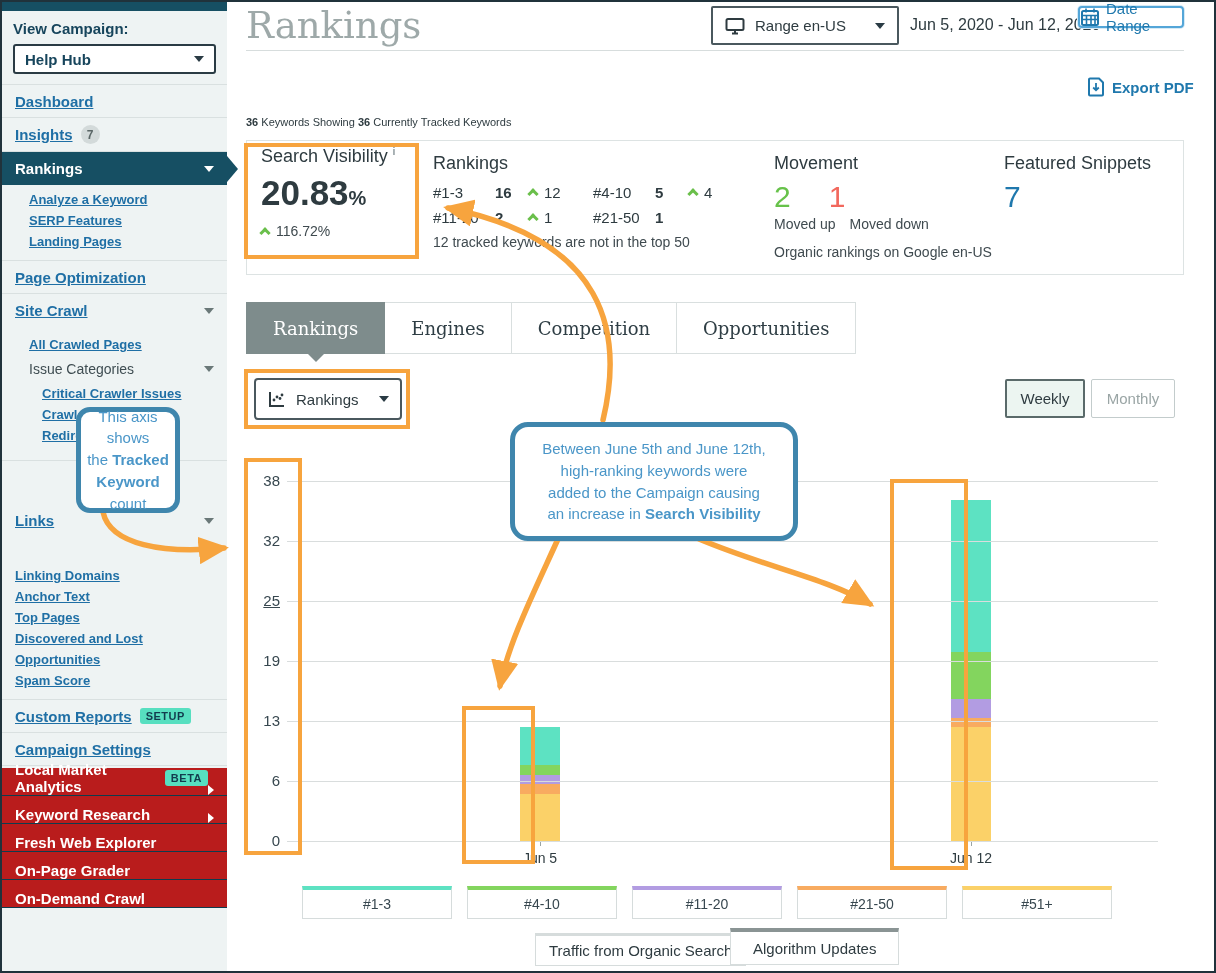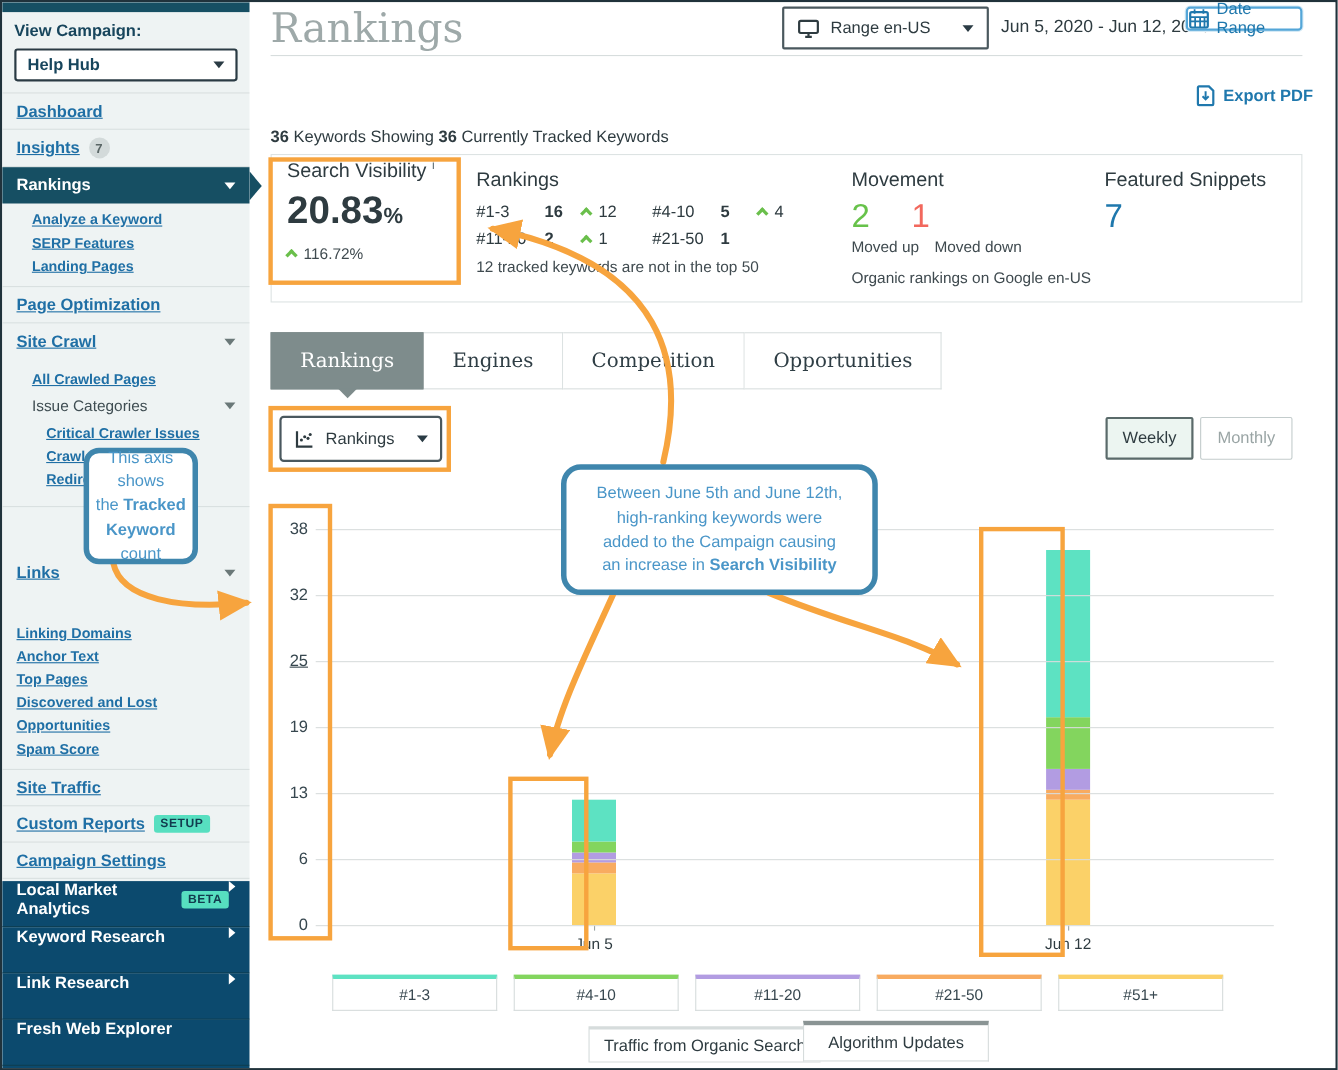--- a/index.html
+++ b/index.html
@@ -32,39 +32,39 @@
   .badge-circle { background:#d3dada; color:#5a6666; font-size:12px; font-weight:bold; width:19px; height:19px; border-radius:50%;
     display:inline-flex; align-items:center; justify-content:center; margin-left:8px; }
   .mint-badge { background:#57dfc0; color:#123c4e; font-size:11px; font-weight:bold; padding:2px 6px; border-radius:3px; letter-spacing:.5px; }
 
   .active-row { position:relative; background:#164f63; padding:8px 13px; display:flex; align-items:center; justify-content:space-between; }
   .active-row .lbl { color:#fff; font-size:15px; font-weight:bold; }
   .active-row::after { content:""; position:absolute; right:-11px; top:50%; margin-top:-13px;
     border-top:13px solid transparent; border-bottom:13px solid transparent; border-left:11px solid #164f63; z-index:5; }
 
   .tools { margin-top:2px; }
-  .tool-row { background:#0c4a6e; border-bottom:1px solid #0e3c4e; padding:0 13px; height:42px;
-    display:flex; align-items:flex-start; justify-content:space-between; cursor:pointer; }
+  .tool-row { background:#b91c1c; border-bottom:1px solid #0e3c4e; padding:0 13px; height:28px;
+    display:flex; align-items:flex-end; justify-content:space-between; cursor:pointer; }
   .tool-row .lbl { color:#fff; font-size:15px; font-weight:bold; }
   .tool-left { display:flex; align-items:center; gap:8px; }
 
   
   .main { position:absolute; left:225px; top:0; width:987px; height:969px; background:#fff; }
   h1.page-title { position:absolute; left:19px; top:2px; font-family:"DejaVu Serif", serif; font-weight:normal; font-size:37px; color:#9ea9a9; }
   .engine-select { position:absolute; left:484px; top:4px; width:188px; height:39px; background:#fff; border:2px solid #4a585e; border-radius:2px;
     display:flex; align-items:center; gap:10px; padding:0 12px; cursor:pointer; }
   .engine-select .name { font-size:15px; color:#2e3b40; flex:1; }
   .date-text { position:absolute; left:683px; top:14px; font-size:16px; color:#2e3b40; }
   .btn-date { position:absolute; left:851px; top:4px; height:22px; width:106px; background:#fff; border:2px solid #54a6d8; border-radius:4px;
     display:flex; align-items:center; justify-content:center; gap:6px; cursor:pointer; box-shadow:0 0 0 1px #d5eaf6; }
   .btn-date .lbl { color:#1f78ad; font-size:15px; }
   .hdr-divider { position:absolute; left:19px; top:48px; width:938px; height:1px; background:#d7dddd; }
   .export-pdf { position:absolute; left:860px; top:75px; display:flex; align-items:center; gap:7px; cursor:pointer; }
   .export-pdf .lbl { color:#1f78ad; font-size:15px; font-weight:bold; }
-  .kw-line { position:absolute; left:19px; top:114px; font-size:15px; color:#2e3b40; }
+  .kw-line { position:absolute; left:19px; top:114px; font-size:11px; color:#2e3b40; }
   .kw-line b { font-weight:bold; }
 
   
   .stats-panel { position:absolute; left:19px; top:138px; width:938px; height:135px; border:1px solid #dde3e3; background:#fff; }
   .sv-col { position:absolute; left:14px; top:4px; }
   .stat-h { font-size:18px; color:#2e3b40; }
   .stat-h sup { font-size:11px; color:#5a6a70; }
   .sv-value { font-size:35px; color:#2e3b40; font-weight:600; margin-top:6px; }
   .sv-value .pct { font-size:20px; font-weight:600; }
   .sv-delta { margin-top:10px; font-size:14px; color:#3f4a4f; display:flex; align-items:center; gap:7px; }
@@ -227,23 +227,20 @@
             <span class="slink">Discovered and Lost</span>
           </div>
       <div class="sub-row" style="padding-left:13px;">
             <span class="slink">Opportunities</span>
           </div>
       <div class="sub-row" style="padding-left:13px;">
             <span class="slink">Spam Score</span>
           </div>
     </div>
 
-    <div class="side-row">
-      <span class="slink">Site Traffic</span>
-    </div>
 
     <div class="side-row">
       <span style="display:flex;align-items:center;gap:8px;">
         <span class="slink">Custom Reports</span>
         <span class="mint-badge">SETUP</span>
       </span>
     </div>
 
     <div class="side-row">
       <span class="slink">Campaign Settings</span>
@@ -253,26 +250,20 @@
           <div class="tool-row">
             <span class="tool-left">
               <span class="lbl">Local Market Analytics</span>
               <span class="mint-badge">BETA</span>
             </span>
             <span class="caret-right-w"></span>
           </div>
           <div class="tool-row">
             <span class="tool-left">
               <span class="lbl">Keyword Research</span>
-            </span>
-            <span class="caret-right-w"></span>
-          </div>
-          <div class="tool-row">
-            <span class="tool-left">
-              <span class="lbl">Link Research</span>
             </span>
             <span class="caret-right-w"></span>
           </div>
           <div class="tool-row">
             <span class="tool-left">
               <span class="lbl">Fresh Web Explorer</span>
             </span>
           </div>
           <div class="tool-row">
             <span class="tool-left">

